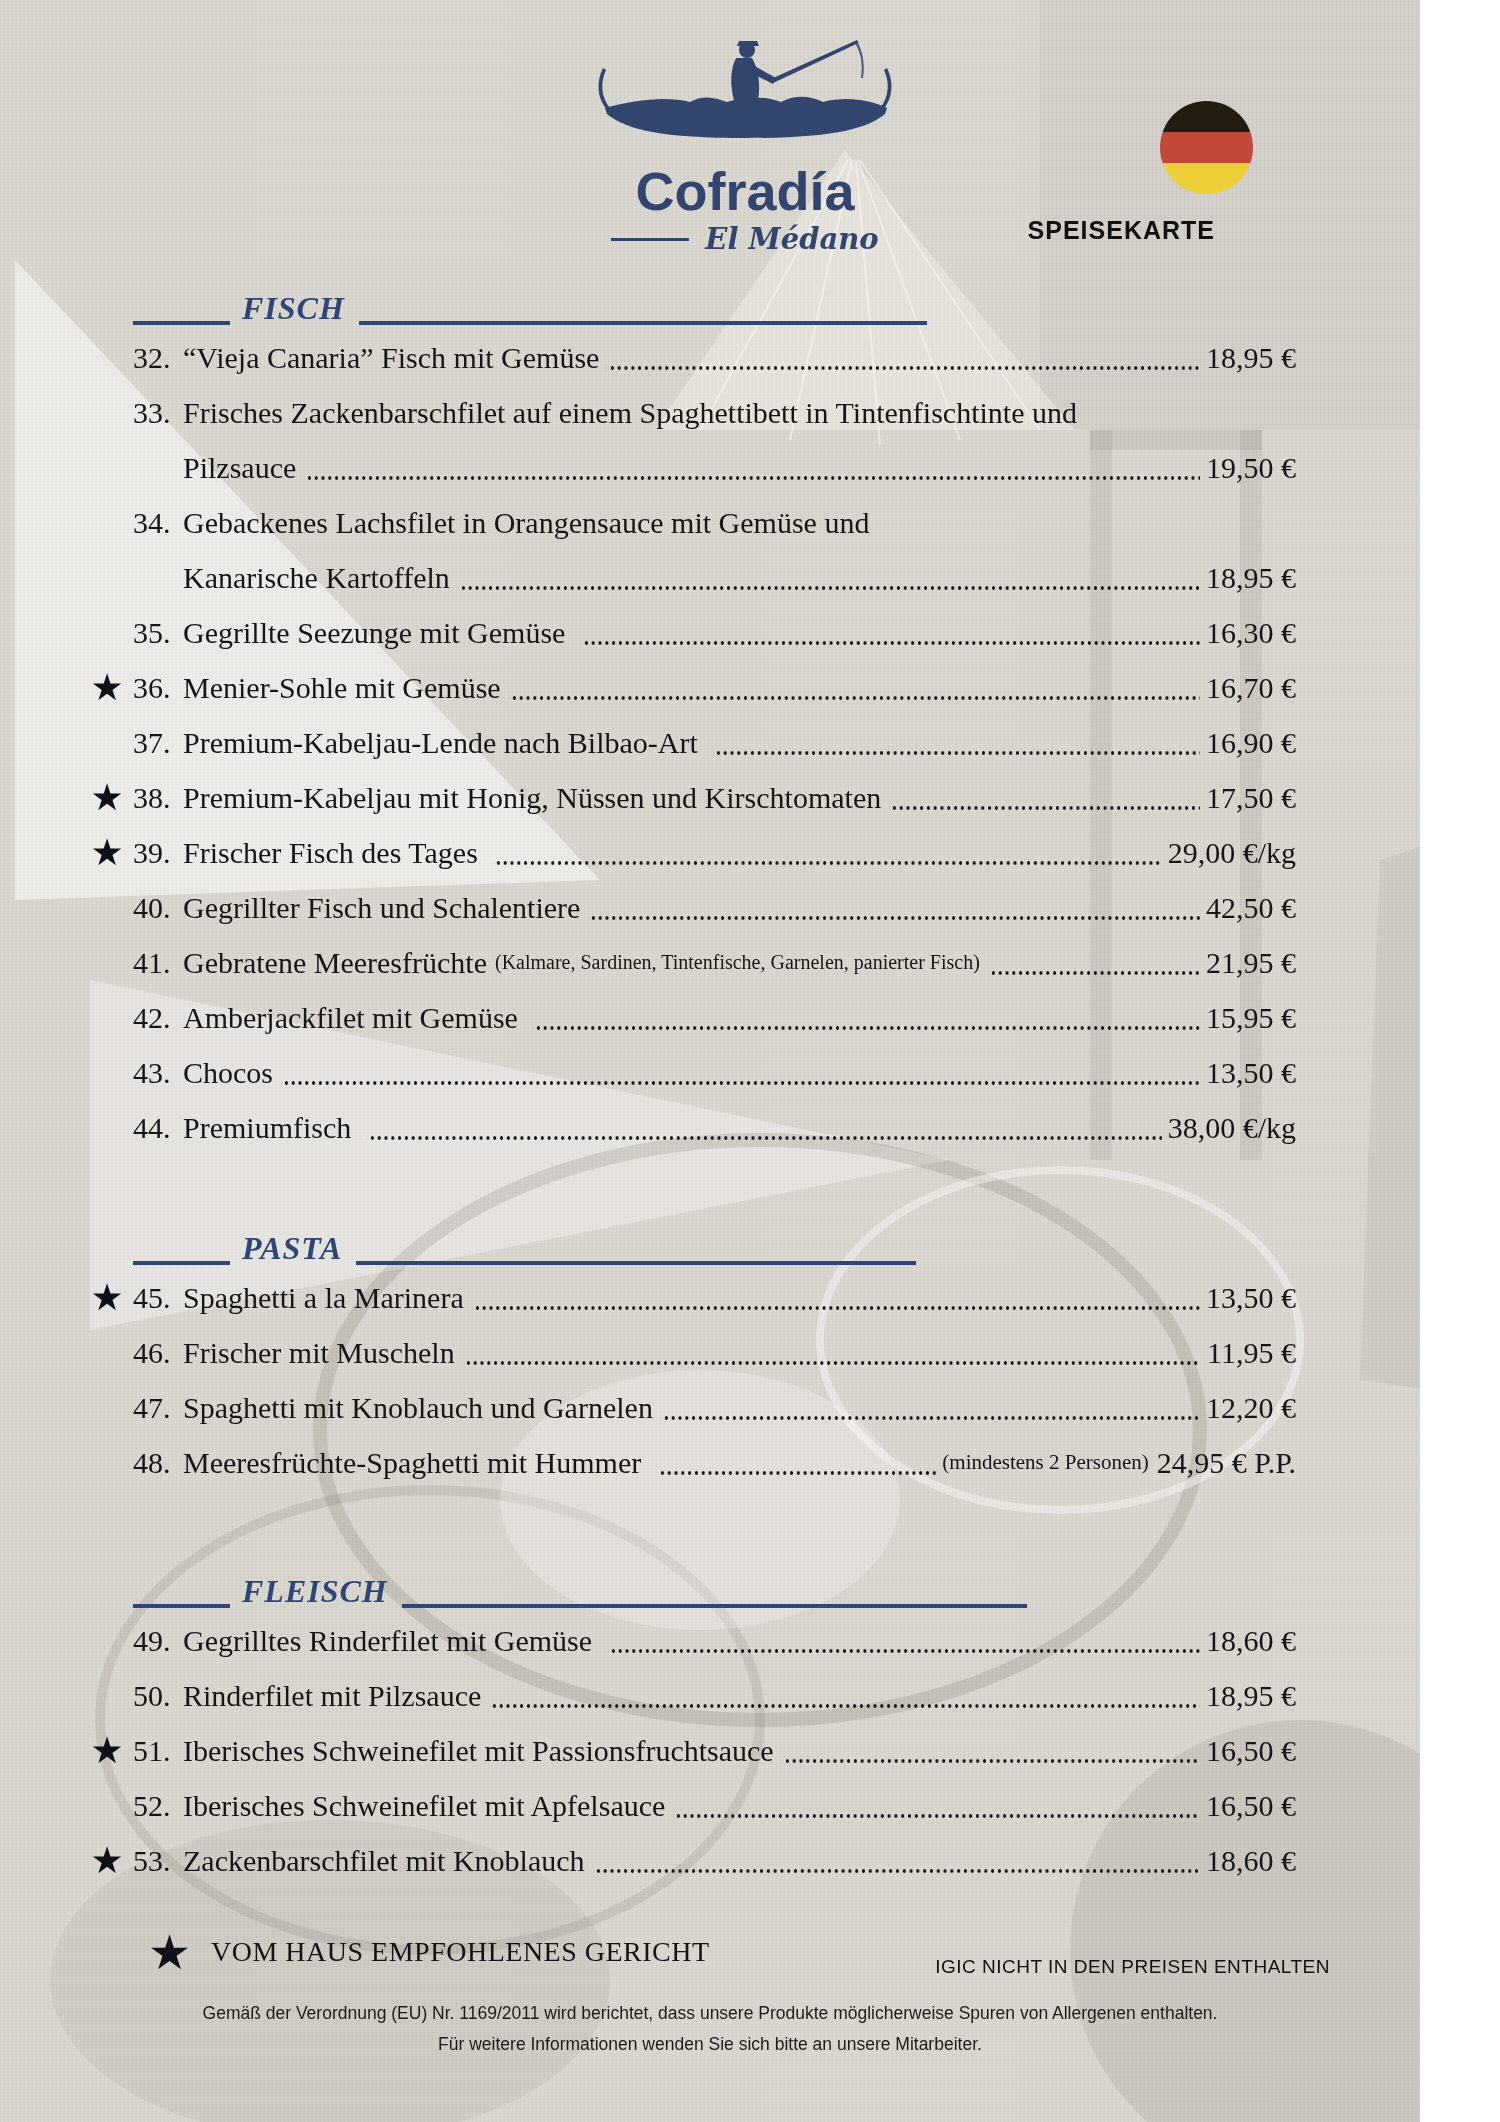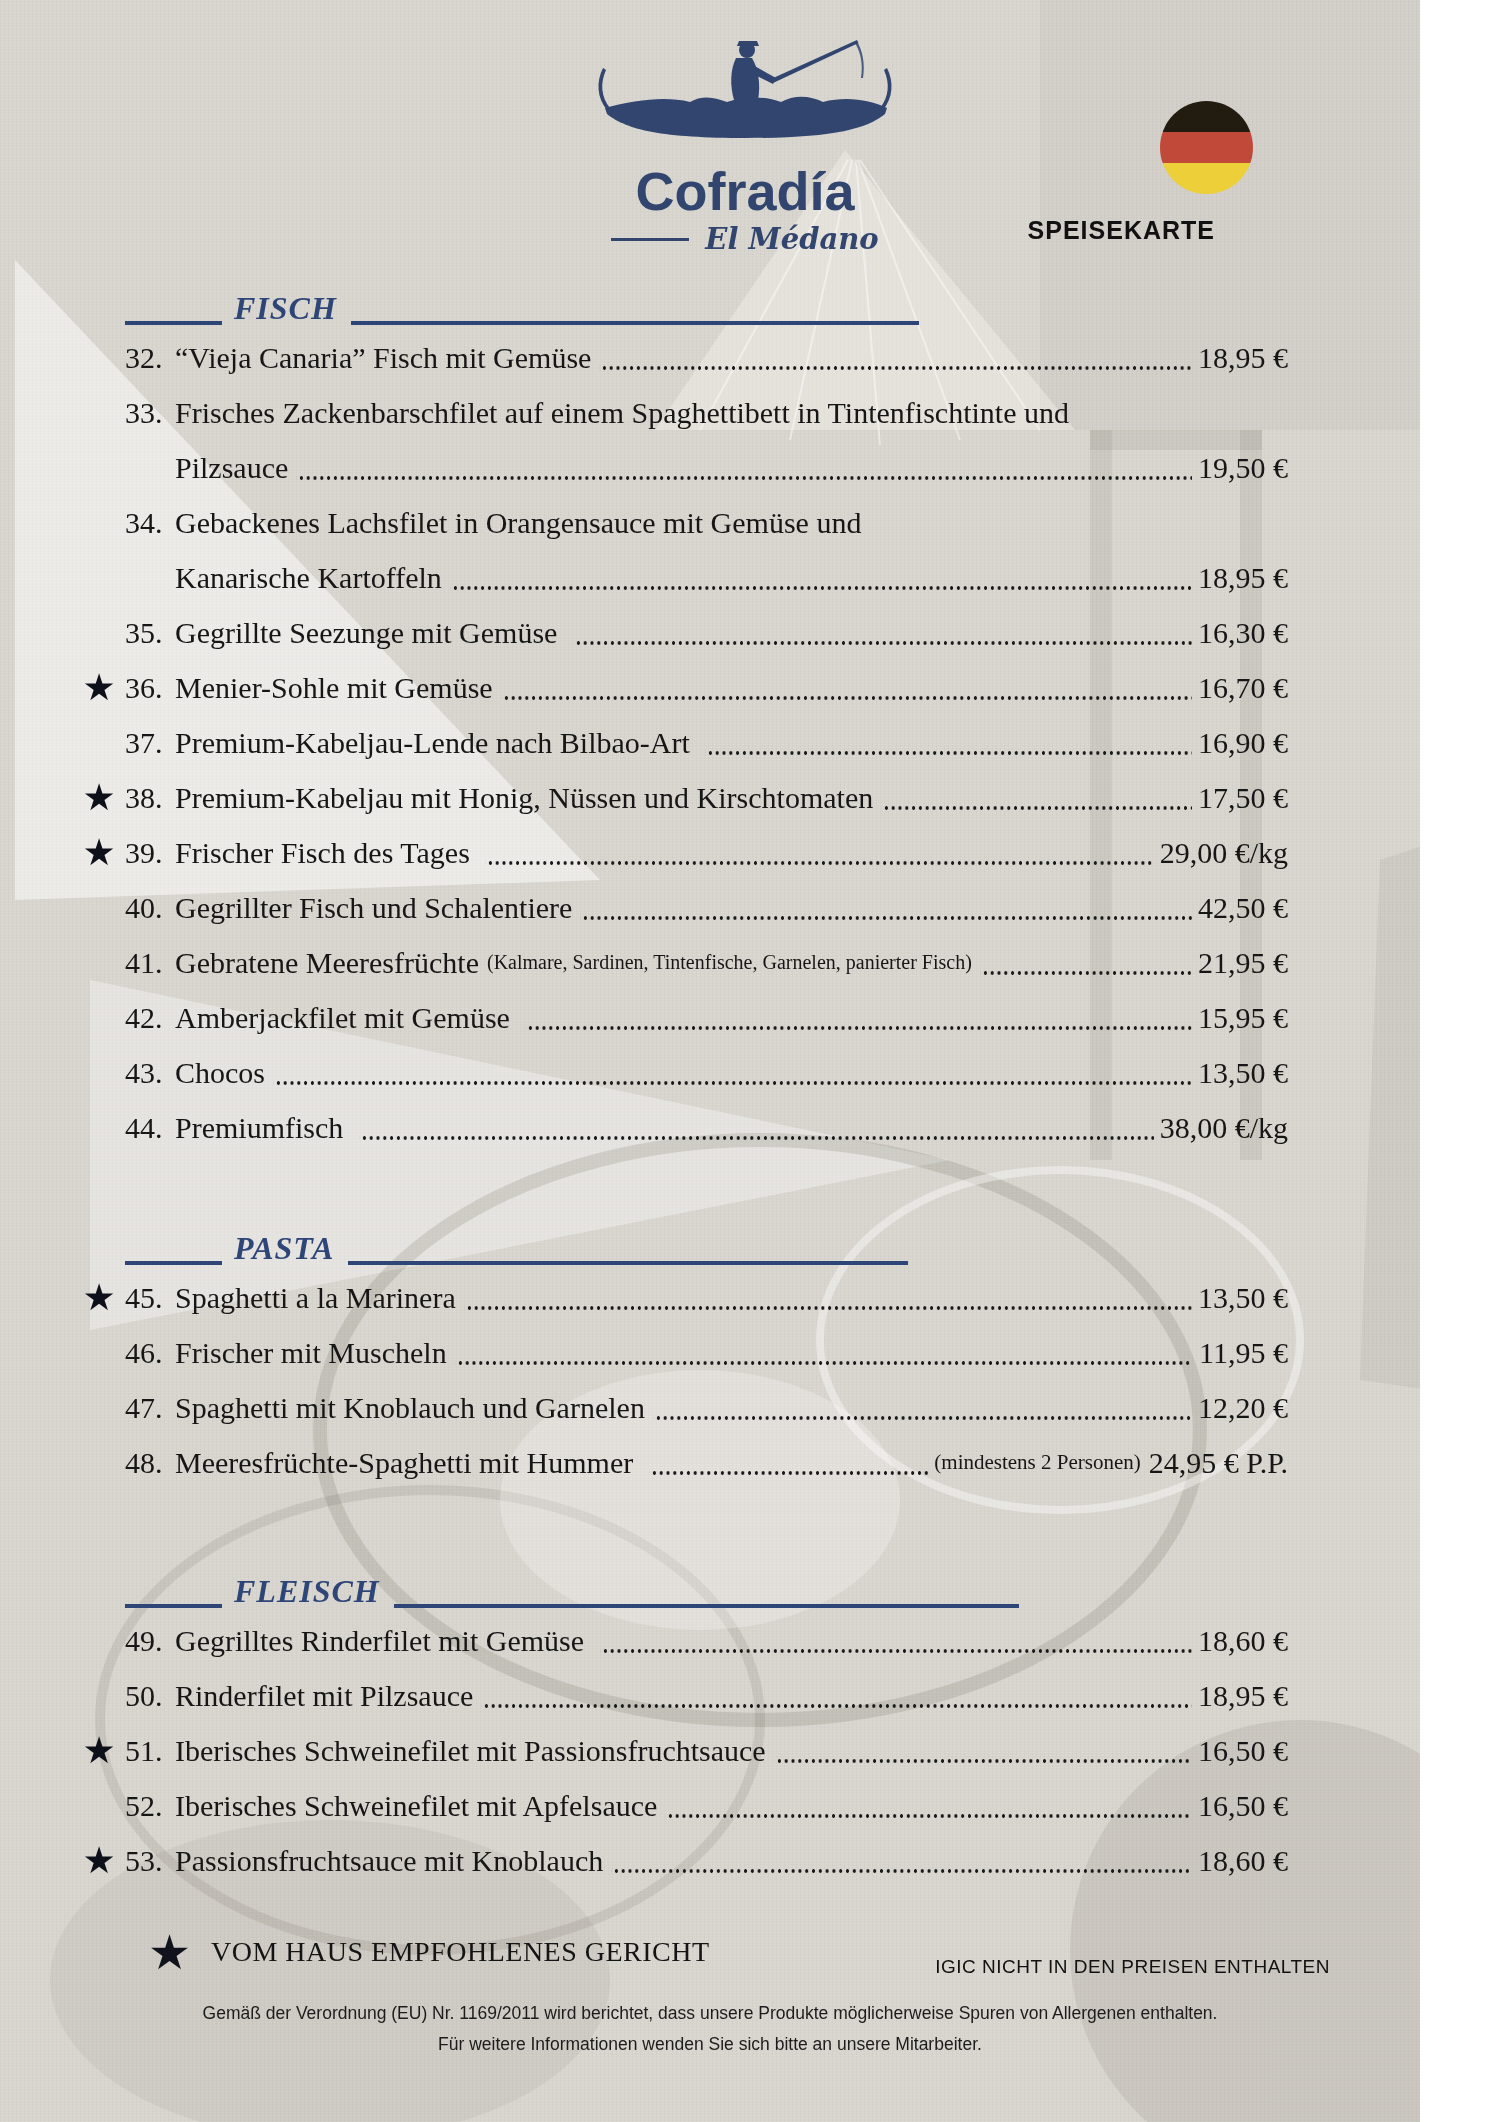--- a/index.html
+++ b/index.html
@@ -34,21 +34,21 @@
   .flag span{display:block;width:100%;flex:1;}
   .f-black{background:#221c10;}
   .f-red{background:#c0493a;}
   .f-gold{background:#eccf39;}
   .lang-label{
     position:absolute;right:205px;top:216px;width:320px;text-align:right;
     font-family:"Liberation Sans",sans-serif;font-size:25px;letter-spacing:1px;color:#111;font-weight:bold;
   }
 
   
-  .menu{position:absolute;left:125px;top:282px;width:1163px;}
+  .menu{position:absolute;left:133px;top:282px;width:1163px;}
   .menu-section{position:relative;}
   .sec-head{display:flex;align-items:flex-end;height:48px;}
   .sec-head .rule-short{width:97px;height:4px;background:#2e4577;margin-bottom:5px;flex:none;}
   .sec-head .sec-title{
     flex:none;margin:0 14px 0 12px;
     font-size:32px;line-height:44px;font-style:italic;font-weight:bold;
     letter-spacing:1px;color:#2e4577;
   }
   .sec-head .rule-long{flex:none;height:4px;background:#2e4577;margin-bottom:5px;}
   .sec-0 .rule-long{width:568px;}
@@ -309,21 +309,21 @@
         </div>
         <div class="row">
           <span class="num">52.</span>
           <span class="iname">Iberisches Schweinefilet mit Apfelsauce</span>
           <span class="dots"></span>
           <span class="price">16,50 €</span>
         </div>
         <div class="row">
           <span class="row-star">★</span>
           <span class="num">53.</span>
-          <span class="iname">Passionsfruchtsauce mit Knoblauch</span>
+          <span class="iname">Zackenbarschfilet mit Knoblauch</span>
           <span class="dots"></span>
           <span class="price">18,60 €</span>
         </div>
       </section>
     </main>
 
   <div class="legend">
     <span class="legend-star">★</span>
     <span class="legend-text">VOM HAUS EMPFOHLENES GERICHT</span>
   </div>

